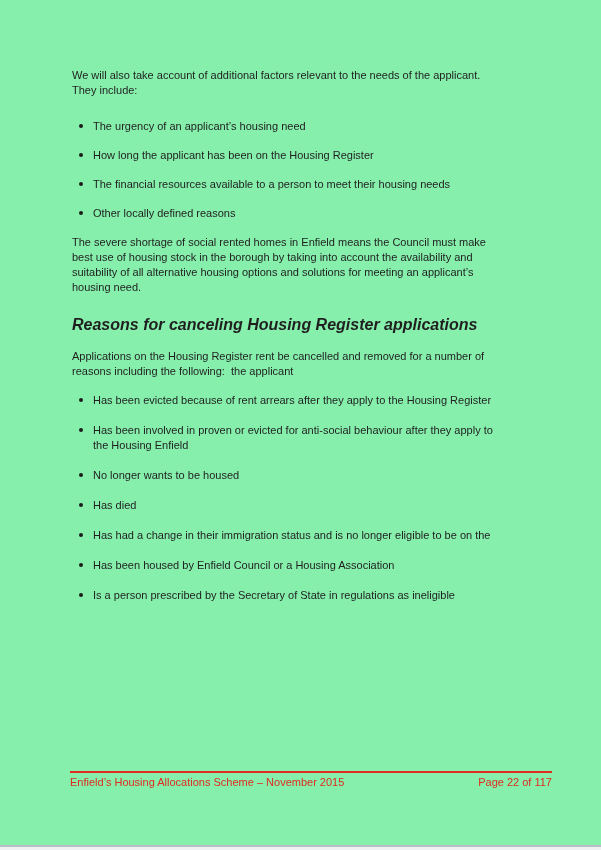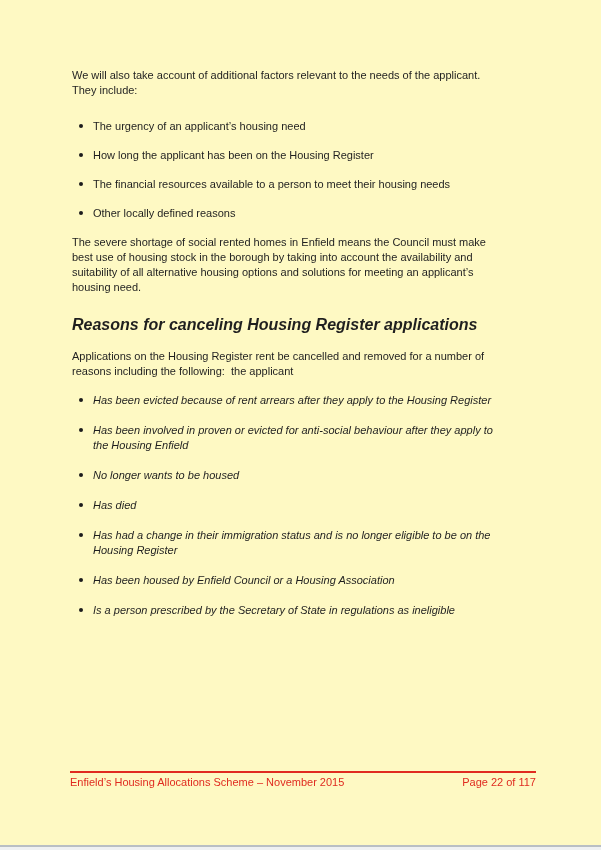--- a/index.html
+++ b/index.html
@@ -1,38 +1,38 @@
 <!DOCTYPE html>
 <html><head>
 <meta charset="utf-8">
 <style>
   html, body { margin: 0; padding: 0; background: #ffffff; }
   .page {
     position: relative;
     width: 601px;
     height: 850px;
-    background: #fef9c3;
+    background: #86efac;
     overflow: hidden;
     font-family: "Liberation Sans", sans-serif;
     font-size: 11px;
     line-height: 15px;
     color: #1f1f1f;
   }
   .content {
     position: absolute;
     left: 72px;
     top: 68px;
     width: 470px;
   }
   .line { white-space: pre; }
   .para { margin: 0; padding: 0; }
   .blist { margin: 0; padding: 0; list-style: none; }
   .list1 { margin-top: 21px; }
   .list1 .li { margin-bottom: 14px; }
-  .list2 { margin-top: 14px; font-style: italic; }
+  .list2 { margin-top: 14px; }
   .list2 .li { margin-bottom: 15px; }
   .li { display: flex; }
   .dot-col { flex: 0 0 21px; }
   .dot {
     display: block;
     width: 4px;
     height: 4px;
     border-radius: 50%;
     background: #1c1c1c;
     margin-left: 7px;
@@ -44,21 +44,21 @@
     margin-top: 22px;
     font-size: 16px;
     font-weight: bold;
     font-style: italic;
     white-space: pre;
   }
   .cancel-intro { margin-top: 17px; }
   .footer {
     position: absolute;
     left: 70px;
-    right: 65px;
+    right: 49px;
     top: 771px;
     border-top: 2px solid #e02b20;
     padding-top: 2px;
     display: flex;
     justify-content: space-between;
     color: #e02b20;
     font-size: 11px;
     line-height: 15px;
   }
   .footer .line { white-space: pre; }
@@ -165,21 +165,20 @@
         <span class="li-text">
           <span class="line">Has died</span>
         </span>
       </li>
       <li class="li">
         <span class="dot-col">
             <span class="dot"></span>
           </span>
         <span class="li-text">
           <div class="line">Has had a change in their immigration status and is no longer eligible to be on the</div>
-          <div class="line">Housing Register</div>
         </span>
       </li>
       <li class="li">
         <span class="dot-col">
             <span class="dot"></span>
           </span>
         <span class="li-text">
           <span class="line">Has been housed by Enfield Council or a Housing Association</span>
         </span>
       </li>

